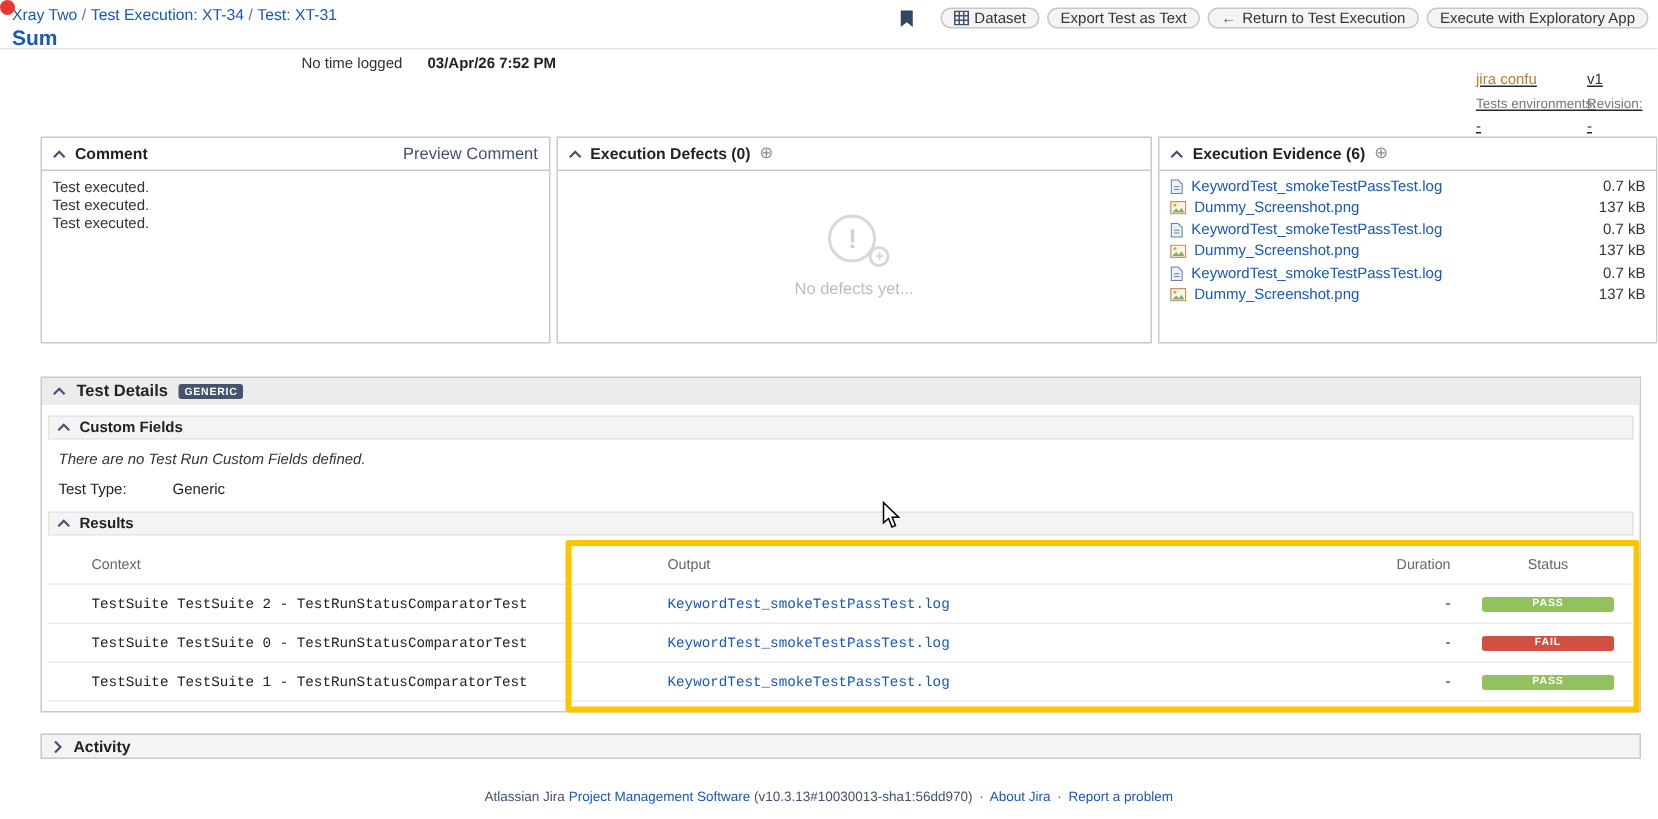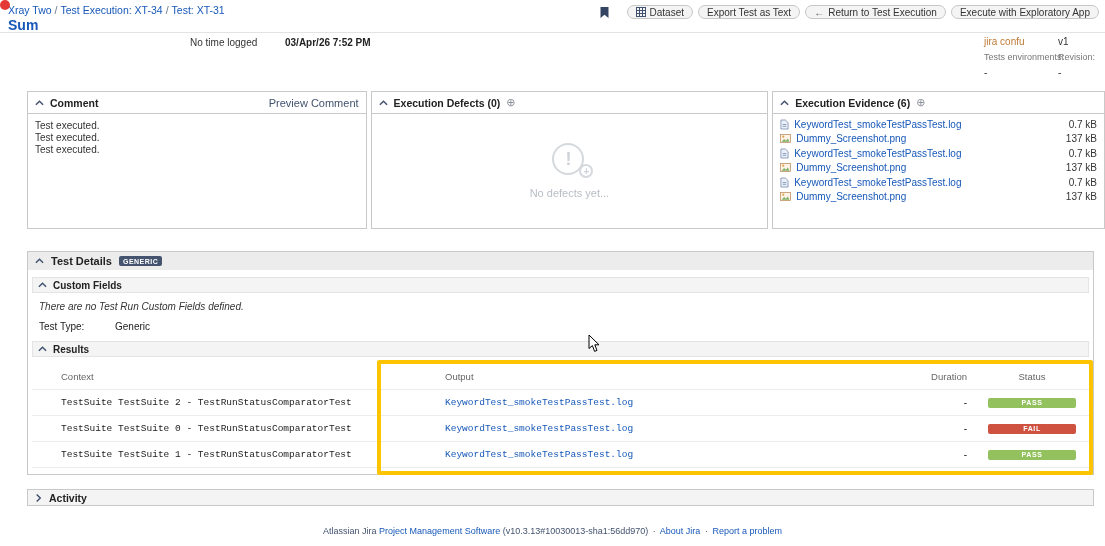--- a/index.html
+++ b/index.html
@@ -21,23 +21,23 @@
   .pin { width:14px; height:14px; display:flex; align-items:center; justify-content:center; margin-right:10px; cursor:pointer; }
   .btn {
     font-family:"Liberation Sans", sans-serif; font-size:10px; color:#333;
     background:#f4f4f4; border:1px solid #c7c7c7; border-radius:8px;
     padding:0 8px; height:14px; display:flex; align-items:center; gap:4px; cursor:pointer; white-space:nowrap;
   }
   .btn .arrow { font-size:10px; color:#555; }
 
   
   .meta-row { position:relative; height:58px; font-size:10px; }
-  .no-time { position:absolute; left:190px; top:4px; color:#333; }
+  .no-time { position:absolute; left:201px; top:4px; color:#333; }
   .exec-date { position:absolute; left:285px; top:4px; font-weight:bold; color:#222; }
-  .meta-col { position:absolute; top:2px; line-height:13px; }
+  .meta-col { position:absolute; top:14px; line-height:13px;text-decoration:underline; }
   .meta-col-1 { left:984px; }
   .meta-col-2 { left:1058px; }
   .user-link { color:var(--userlink,#bf7a35); display:block; }
   .meta-label { display:block; font-size:9px; color:#777; margin-top:3px; }
   .meta-value { display:block; margin-top:2px; color:#333; }
   .ver { display:block; color:#333; }
 
   
   .panels { display:flex; gap:4px; margin-left:27px; }
   .panel { border:1px solid #c9c9c9; height:138px; display:flex; flex-direction:column; background:#fff; }

